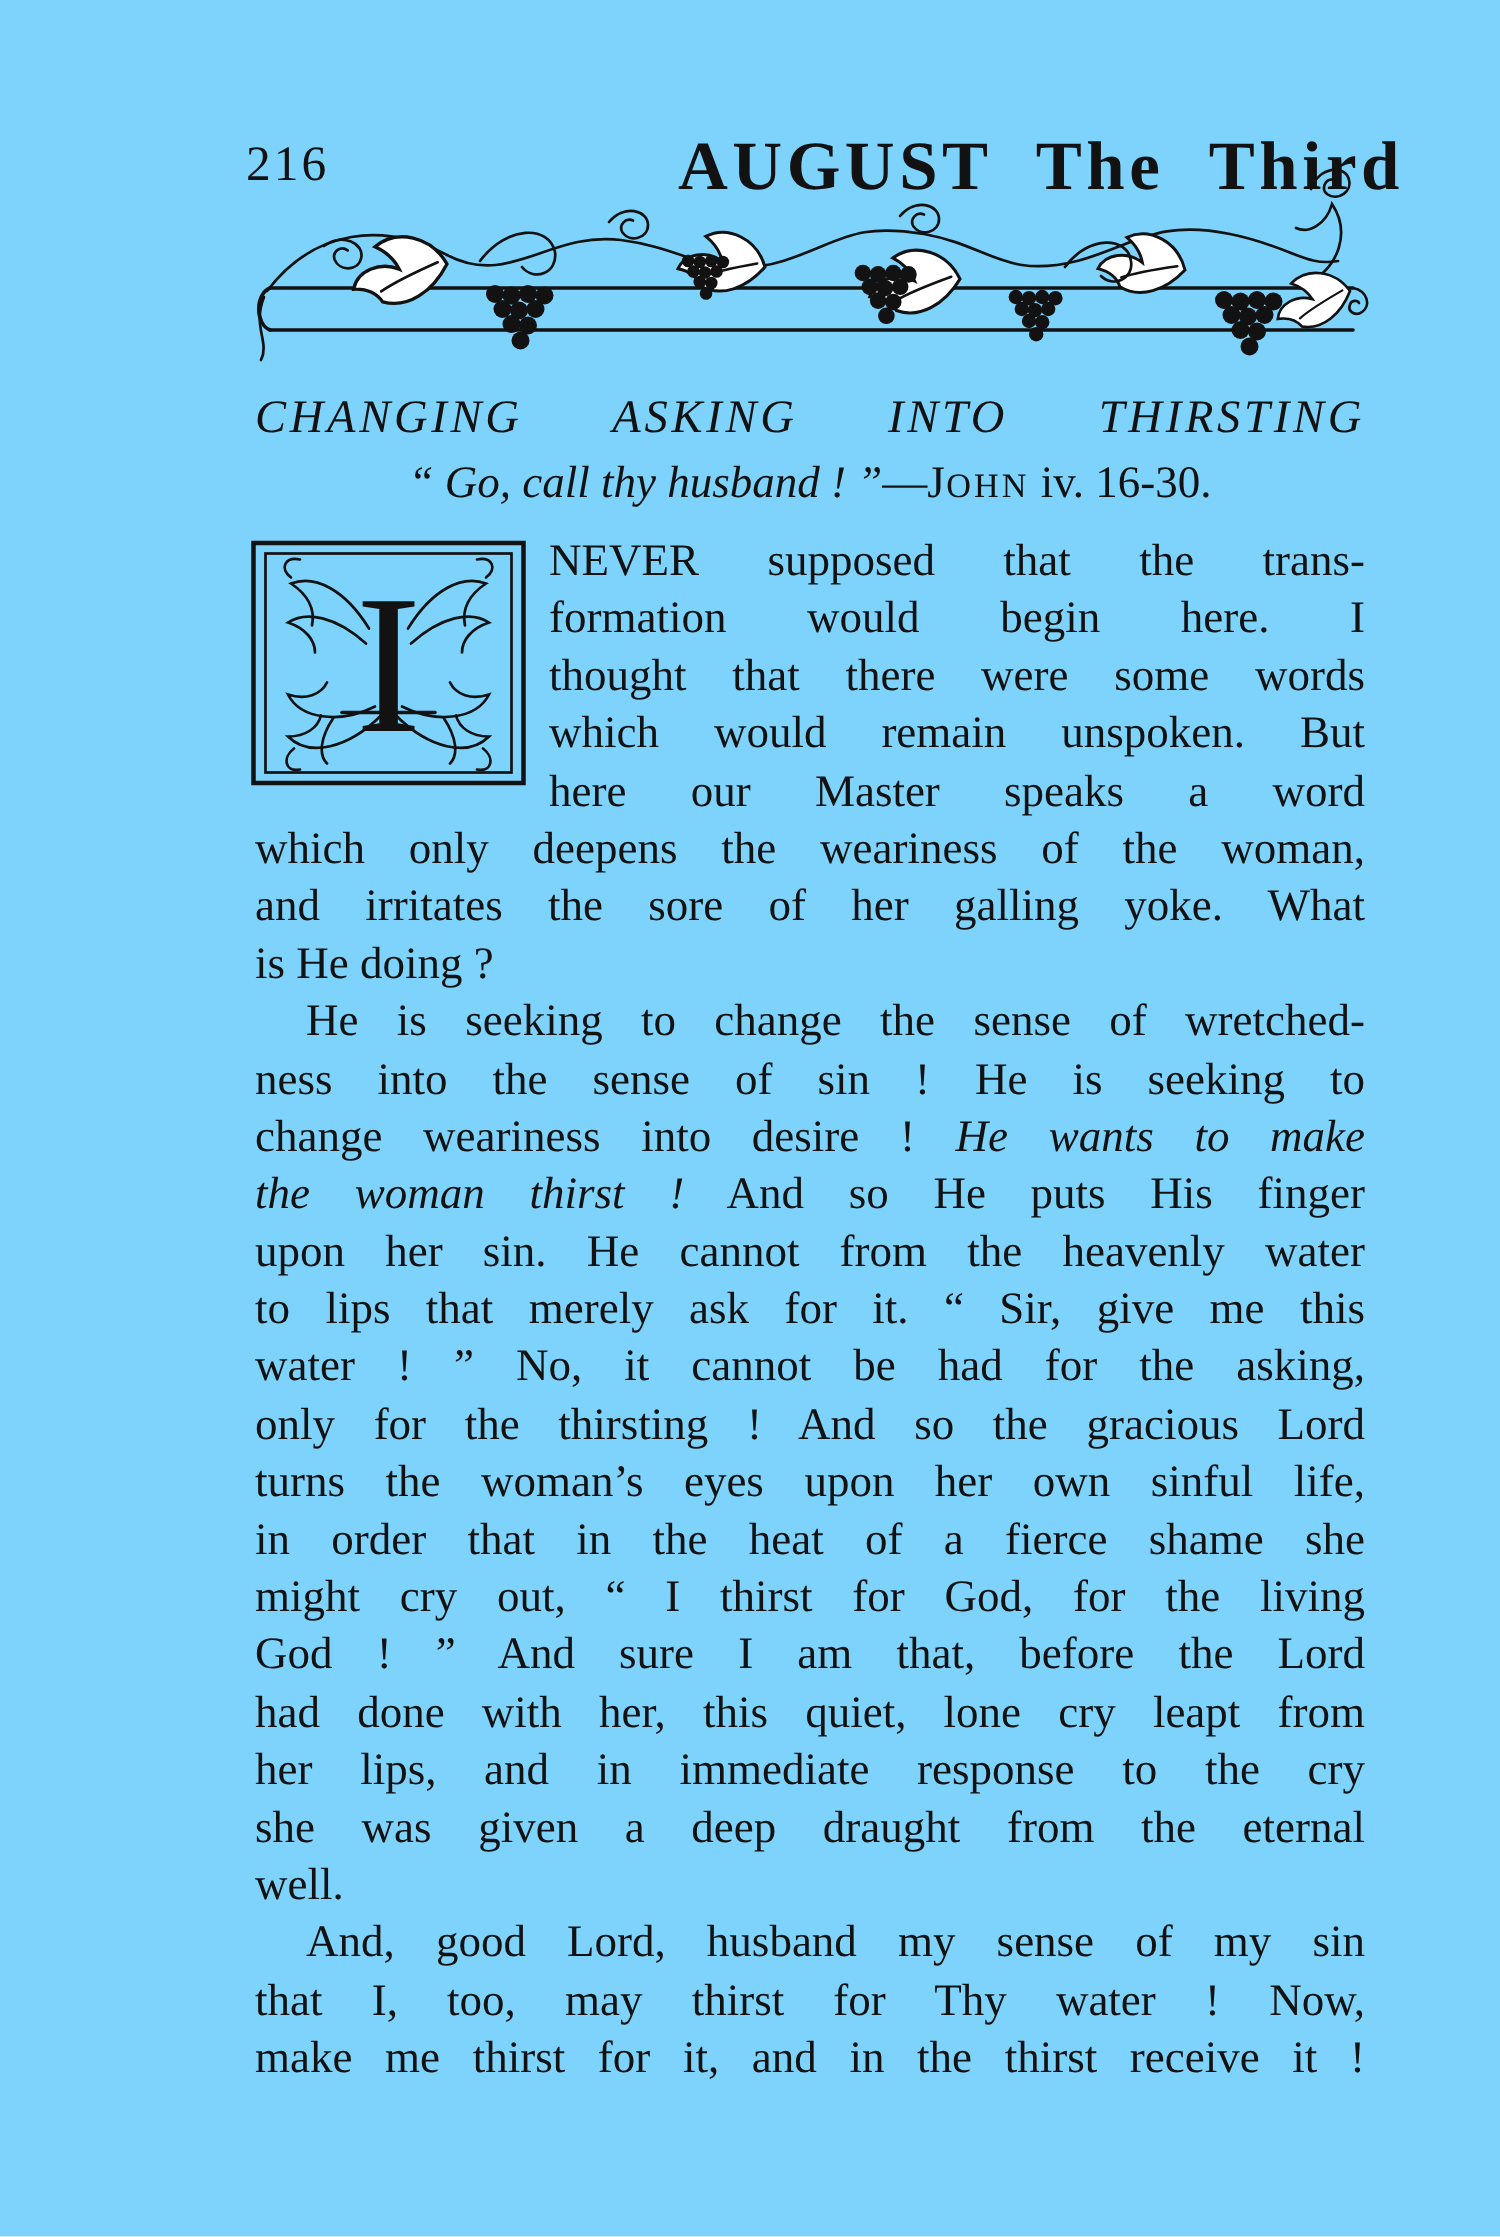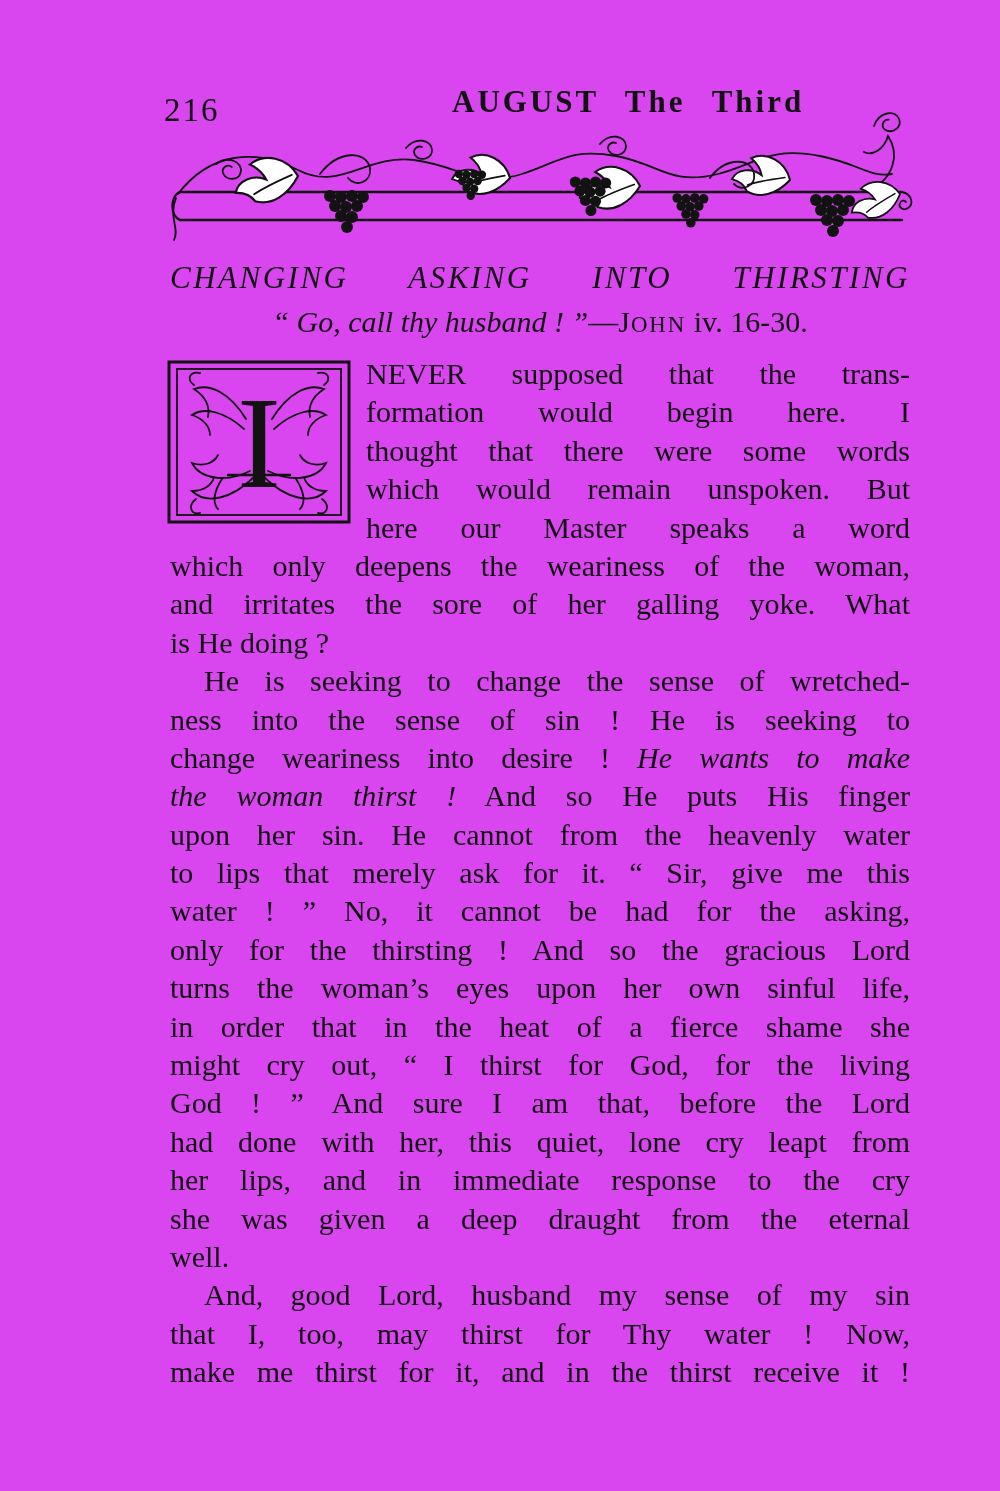--- a/index.html
+++ b/index.html
@@ -1,35 +1,35 @@
 <!DOCTYPE html>
 <html><head>
 <meta charset="utf-8">
 <style>
   html,body{margin:0;padding:0;background:#ffffff;}
   .page{
     position:relative;
     width:1000px;height:1491px;
-    background:#d946ef;
+    background:#7dd3fc;
     color:#121212;
     font-family:"Liberation Serif", serif;
     overflow:hidden;
     box-sizing:border-box;
     padding:88px 90px 0 170px;
   }
   .content{width:740px;}
   
   .header{position:relative;height:52px;}
   .page-number{
     position:absolute;left:-6px;top:4px;
     font-size:33px;letter-spacing:2px;
   }
   .month-title{
     position:absolute;left:282px;top:-4px;
-    font-size:31px;font-weight:700;
+    font-size:46px;font-weight:700;
     letter-spacing:3px;word-spacing:16px;
     white-space:nowrap;
   }
   
   .ornament{margin-top:-6px;height:100px;position:relative;}
   .ornament svg{display:block;overflow:visible;}
   .ink{stroke:#121212;fill:none;stroke-width:2.4;stroke-linecap:round;}
   .ink-thin{stroke:#121212;fill:none;stroke-width:1.8;stroke-linecap:round;}
   .leaf{fill:#ffffff;stroke:#121212;stroke-width:2.2;}
   .grape{fill:#121212;}

